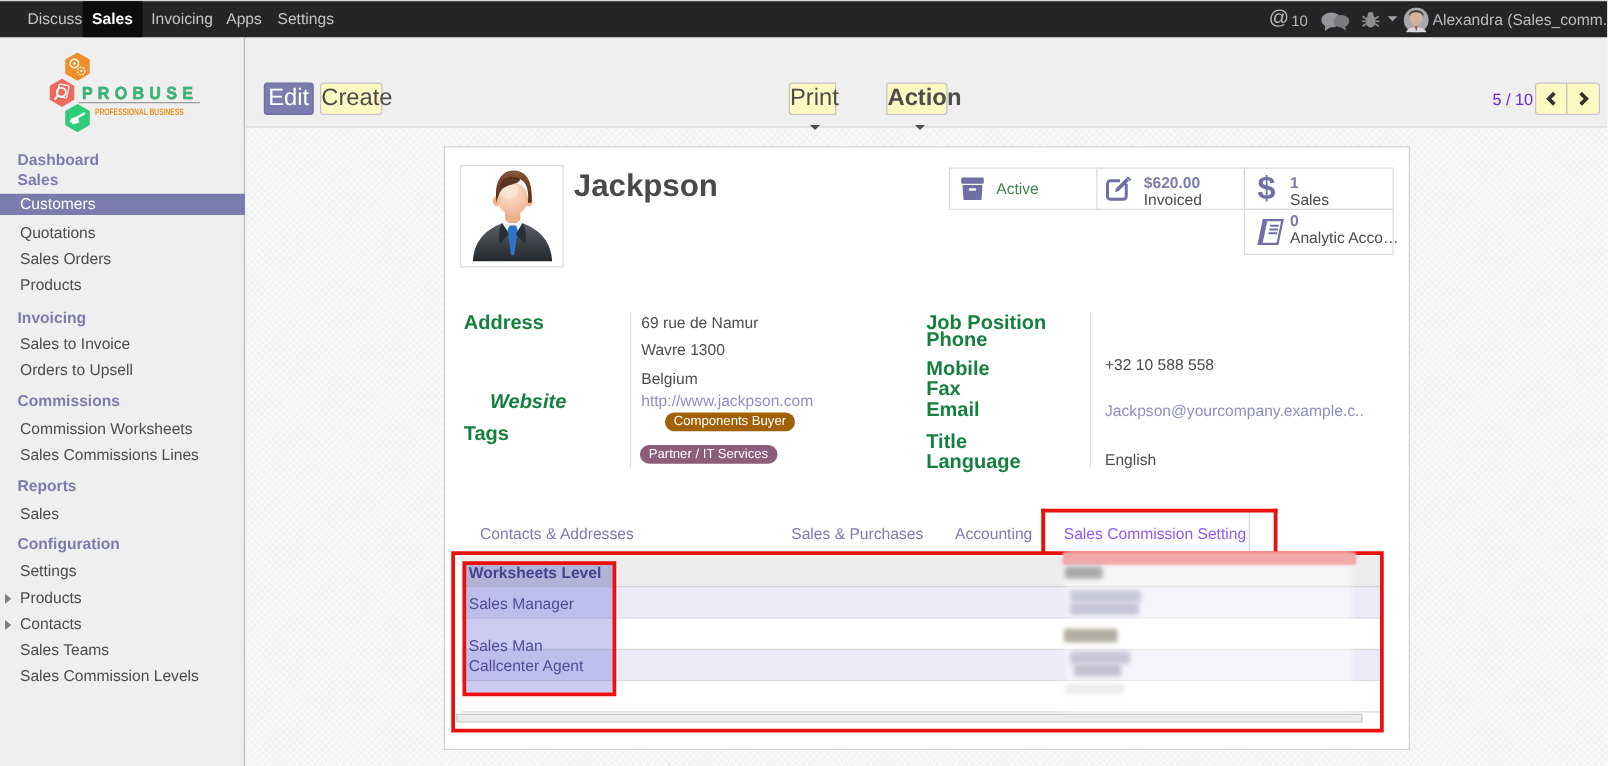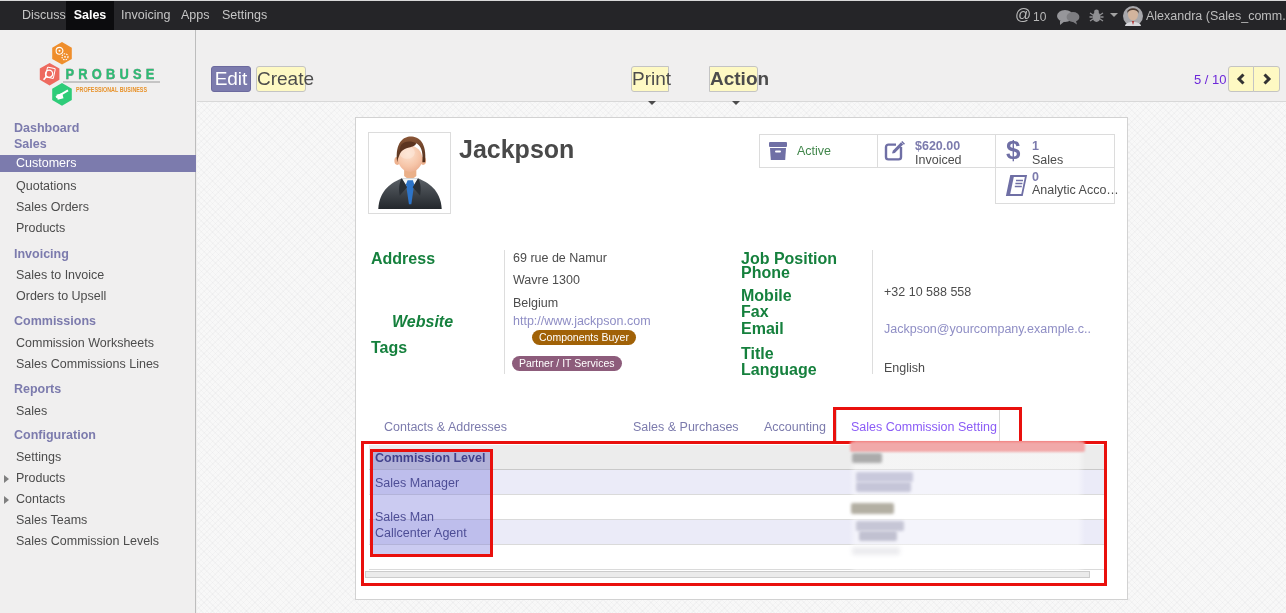--- a/index.html
+++ b/index.html
@@ -237,21 +237,21 @@
   <div class="tabtxt" style="left:633px;">Sales &amp; Purchases</div>
   <div class="tabtxt" style="left:764px;">Accounting</div>
   <div class="tabtxt" style="left:851px; color:#8b5cf6;text-align:right;">Sales Commission Setting</div>
 
   <div class="trow" style="top:445px; height:25px; background:#ececec; border-bottom:1px solid #c9c9c9;"></div>
   <div class="abs" style="left:370px; top:449px; width:123px; height:20px; background:#d9d9d9;"></div>
   <div class="trow" style="top:470px; height:25px; background:#ebebf8; border-bottom:1px solid #dadada;"></div>
   <div class="trow" style="top:495px; height:25px; background:#fff; border-bottom:1px solid #dadada;"></div>
   <div class="trow" style="top:520px; height:25px; background:#ebebf8; border-bottom:1px solid #dadada;"></div>
   <div class="trow" style="top:545px; height:25px; background:#fff; border-bottom:1px solid #dadada;"></div>
-  <div class="trtxt" style="top:451px; font-weight:bold; color:#2d2d66;">Commission Level</div>
+  <div class="trtxt" style="top:451px; font-weight:bold; color:#2d2d66;">Worksheets Level</div>
   <div class="trtxt" style="top:476px;">Sales Manager</div>
   <div class="trtxt" style="top:510px;">Sales Man</div>
   <div class="trtxt" style="top:526px;">Callcenter Agent</div>
   <div class="trow" style="left:365px; top:571px; width:725px; height:7px; background:#ebebeb; border:1px solid #cccccc;"></div>
 
   <div class="abs" style="left:373px; top:452px; width:117px; height:102px; background:rgba(105,105,215,0.35);"></div>
   <div class="red" style="left:370px; top:449px; width:123px; height:108px;"></div>
   <div class="red" style="left:361px; top:441px; width:746px; height:145px;"></div>
   <div class="red" style="left:833px; top:407px; width:189px; height:37px; border-bottom:none;"></div>
 

